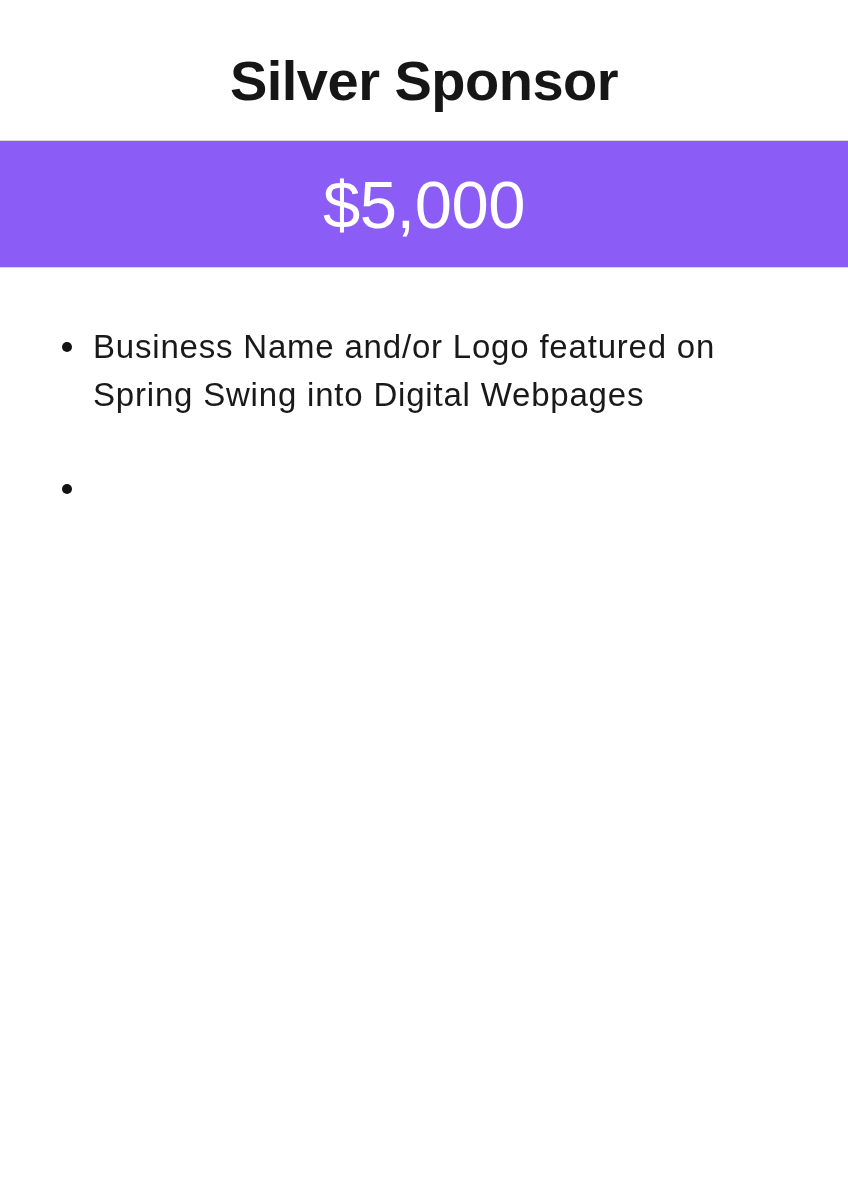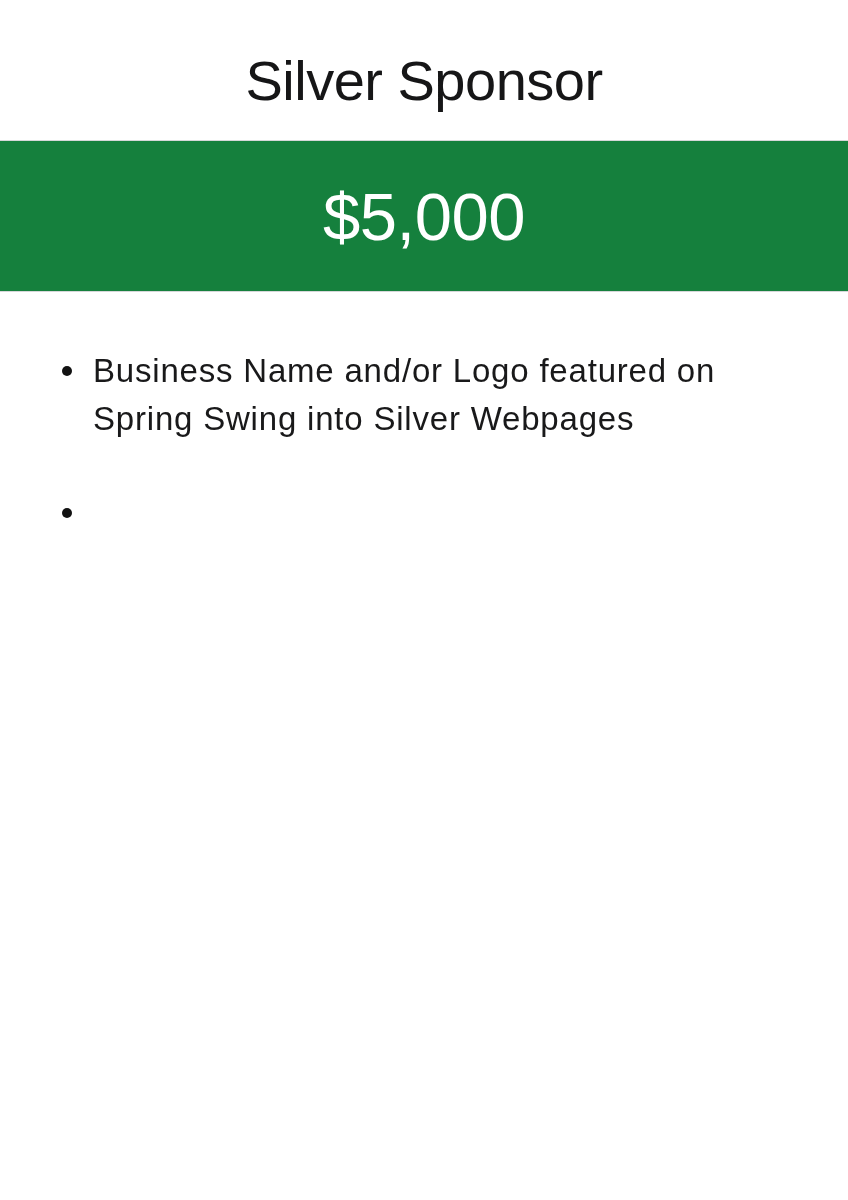--- a/index.html
+++ b/index.html
@@ -19,32 +19,32 @@
     position: relative;
     width: 848px;
     height: 1200px;
     background: #ffffff;
   }
 
   .title {
     padding-top: 44px;
     font-size: 56px;
     line-height: 74px;
-    font-weight: 400;
+    font-weight: 700;
     letter-spacing: -0.5px;
     color: #161617;
     text-align: center;
     white-space: nowrap;
   }
 
   .price-band {
     margin-top: 22px;
     width: 848px;
-    height: 152px;
-    background: #15803d;
+    height: 128px;
+    background: #8b5cf6;
     border-top: 1px solid #d6d7d9;
     border-bottom: 1px solid #d6d7d9;
     display: flex;
     align-items: center;
     justify-content: center;
   }
 
   .price {
     font-size: 67px;
     font-weight: 400;
@@ -84,20 +84,20 @@
 
   <h1 class="title">Silver Sponsor</h1>
 
   <div class="price-band">
     <span class="price">$5,000</span>
   </div>
 
   <ul class="benefits">
     <li class="benefit">
       <span class="dot"></span>
-      <span>Business Name and/or Logo featured on Spring Swing into Silver Webpages</span>
+      <span>Business Name and/or Logo featured on Spring Swing into Digital Webpages</span>
     </li>
     <li class="benefit">
       <span class="dot"></span>
     </li>
   </ul>
 
 </div>
 
 </body></html>

